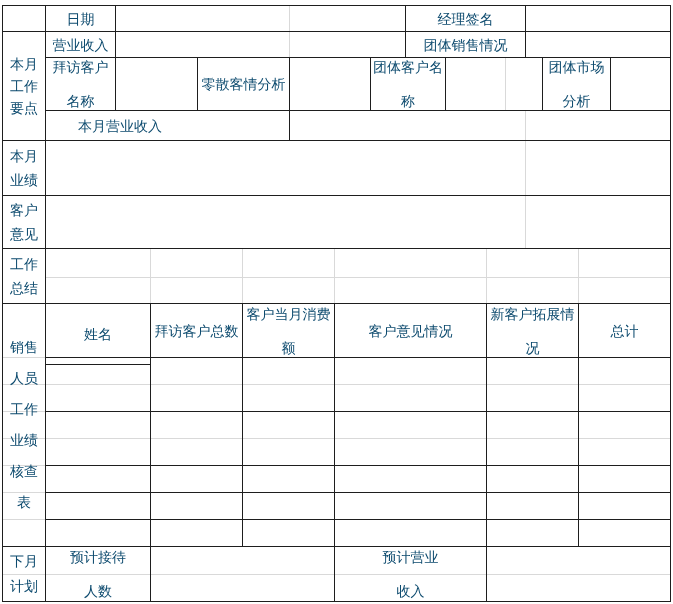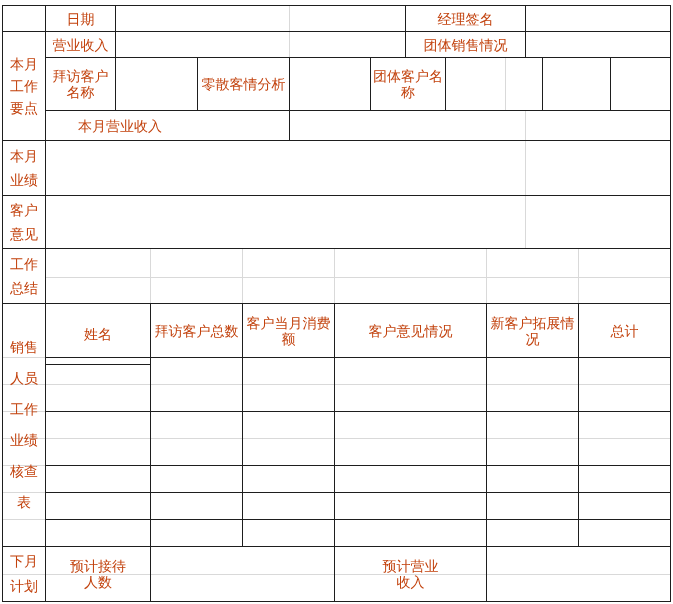--- a/index.html
+++ b/index.html
@@ -1,27 +1,27 @@
 <!DOCTYPE html>
 <html><head>
 <meta charset="utf-8">
 <style>
   html,body{margin:0;padding:0;background:#ffffff;}
   #canvas{
     position:relative;width:673px;height:604px;background:#ffffff;
     font-family:"DejaVu Sans","Liberation Sans",sans-serif;
-    font-size:14px;color:#c2410c;overflow:hidden;
+    font-size:14px;color:#0c4a6e;overflow:hidden;
   }
   .cell{
     position:absolute;box-sizing:border-box;border:1px solid #1e1e1e;
     display:flex;align-items:center;justify-content:center;
     text-align:center;white-space:pre-line;line-height:20px;
   }
   .cell.left{justify-content:flex-start;padding-left:7px;text-align:left;}
-  .lh22{line-height:22px;} .lh24{line-height:24px;} .lh26{line-height:16px;text-align:center;}
+  .lh22{line-height:22px;} .lh24{line-height:24px;} .lh26{line-height:34px;text-align:center;}
   .lh29{line-height:25px;} .lh31{line-height:31px;}
   .vl,.hl{position:absolute;background:#1e1e1e;}
   .vl{width:1px;} .hl{height:1px;}
   .gv,.gh{position:absolute;background:#d9d9d9;}
   .gv{width:1px;} .gh{height:1px;}
 </style>
 </head>
 <body>
 
 <div id="canvas">
@@ -59,20 +59,22 @@
   <div class="cell" style="left:525px;top:31px;width:146px;height:27px;"></div>
 
   <div class="cell lh26" style="left:45px;top:57px;width:71px;height:54px;">拜访客户
 名称</div>
   <div class="cell" style="left:115px;top:57px;width:83px;height:54px;"></div>
   <div class="cell" style="left:197px;top:57px;width:93px;height:54px;">零散客情分析</div>
   <div class="cell" style="left:289px;top:57px;width:82px;height:54px;"></div>
   <div class="cell lh26" style="left:370px;top:57px;width:76px;height:54px;">团体客户名
 称</div>
   <div class="cell" style="left:445px;top:57px;width:98px;height:54px;"></div>
+  <div class="cell lh26" style="left:542px;top:57px;width:69px;height:54px;">团体市场
+分析</div>
   <div class="cell" style="left:610px;top:57px;width:61px;height:54px;"></div>
 
   <div class="cell left" style="left:45px;top:110px;width:245px;height:31px;padding-left:32px;">本月营业收入</div>
   <div class="cell" style="left:289px;top:110px;width:382px;height:31px;"></div>
 
   <div class="cell lh24" style="left:2px;top:140px;width:44px;height:56px;">本月
 业绩</div>
   <div class="cell" style="left:45px;top:140px;width:626px;height:56px;"></div>
 
   <div class="cell lh24" style="left:2px;top:195px;width:44px;height:54px;">客户

